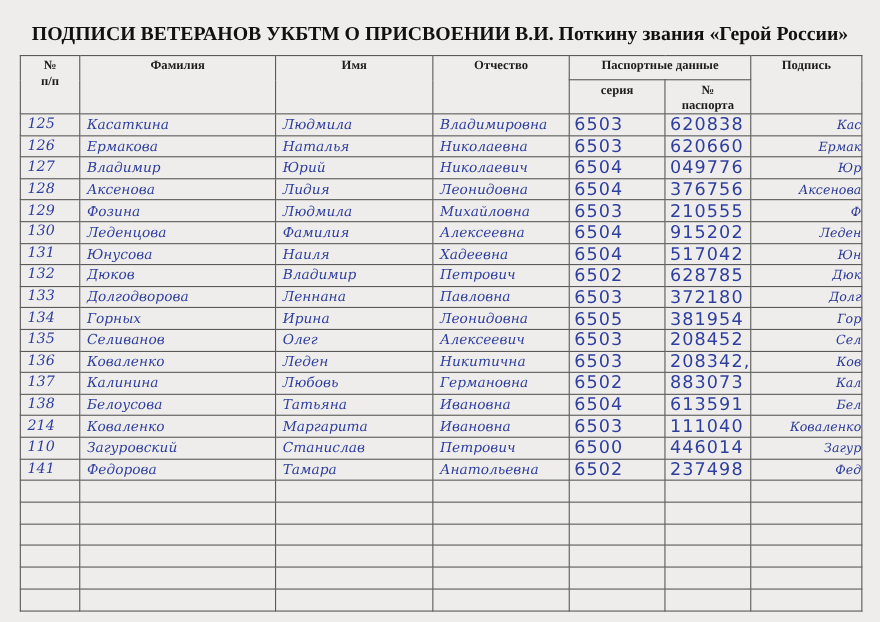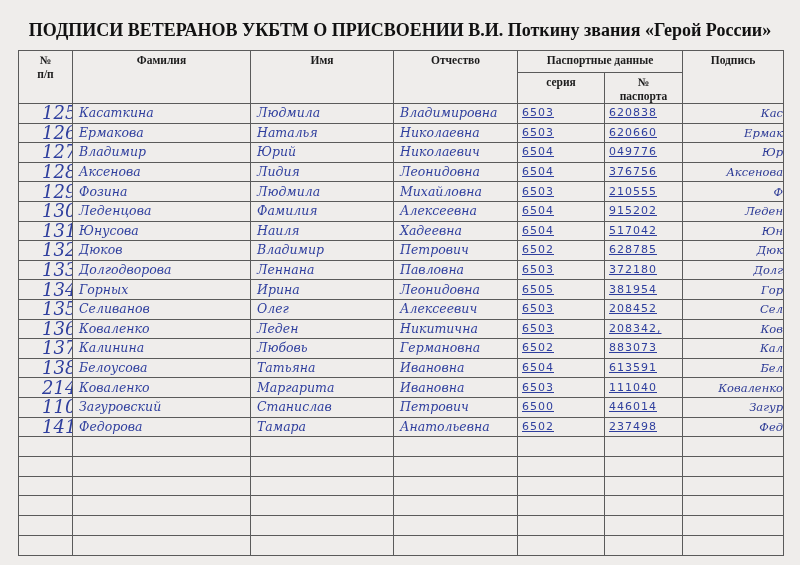--- a/index.html
+++ b/index.html
@@ -62,30 +62,29 @@
   tr.data td {
     height: 18.6px;
     font-family: "DejaVu Serif", serif;
     font-style: italic;
     font-size: 12.5px;
     color: #2f3f9e;
     line-height: 18px;
     padding-left: 6px;
   }
   tr.data td.num {
-    padding-left: 23px;
-    font-size: 18px;
+    padding-left: 6px;
+    font-size: 13px;
   }
   tr.data td.ser,
   tr.data td.pno {
     font-family: "DejaVu Sans", sans-serif;
     font-style: normal;
     letter-spacing: 1px;
-    font-size: 11px;
-    text-decoration: underline;
+    font-size: 16px;
   }
   tr.data td.ser { padding-left: 4px; }
   tr.data td.pno { padding-left: 4px; }
   tr.data td.sig {
     font-family: "DejaVu Serif", serif;
     font-style: italic;
     font-size: 11.5px;
     color: #2c3a96;
     padding-left: 4px;
     text-align: right;

